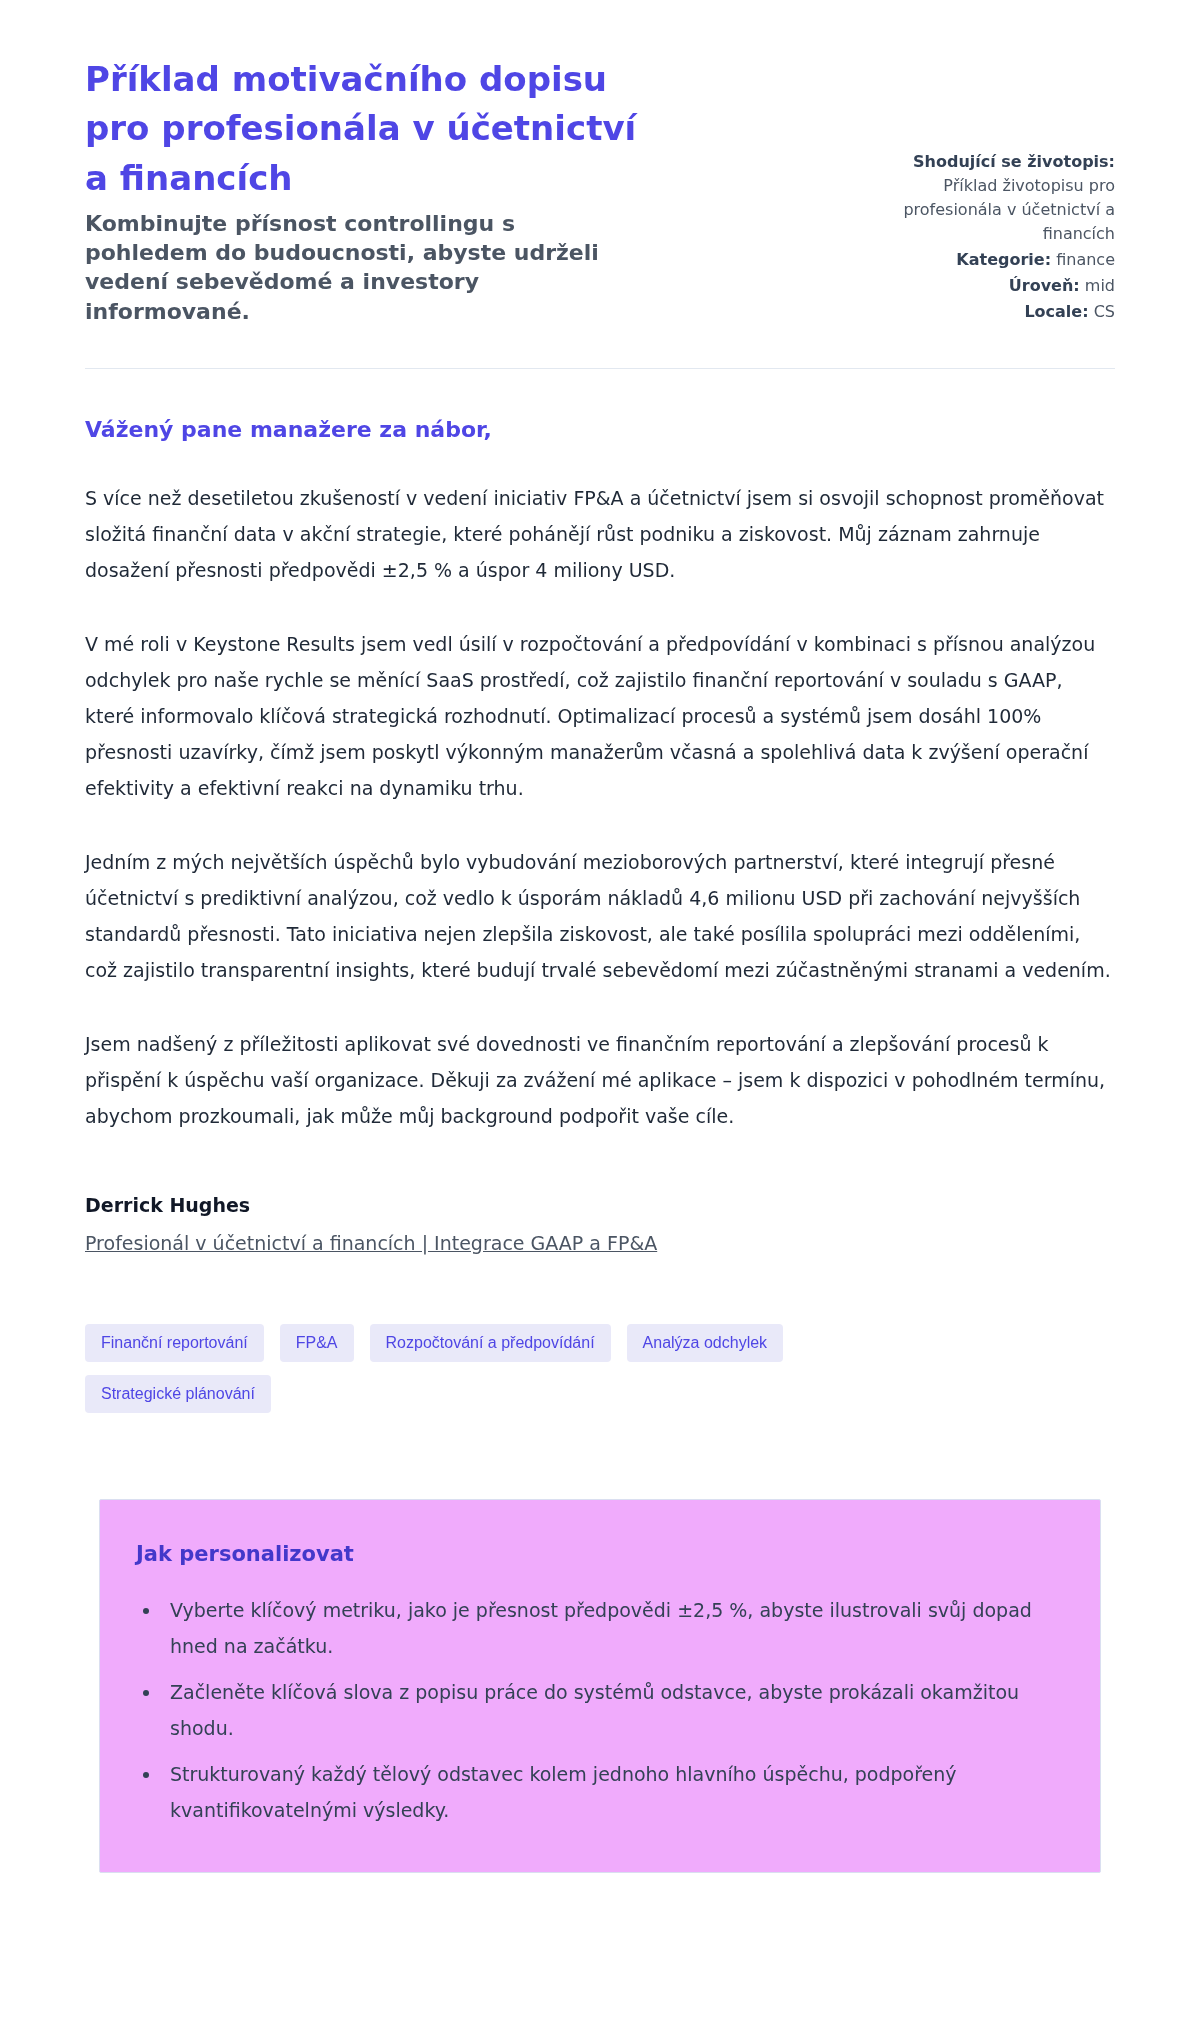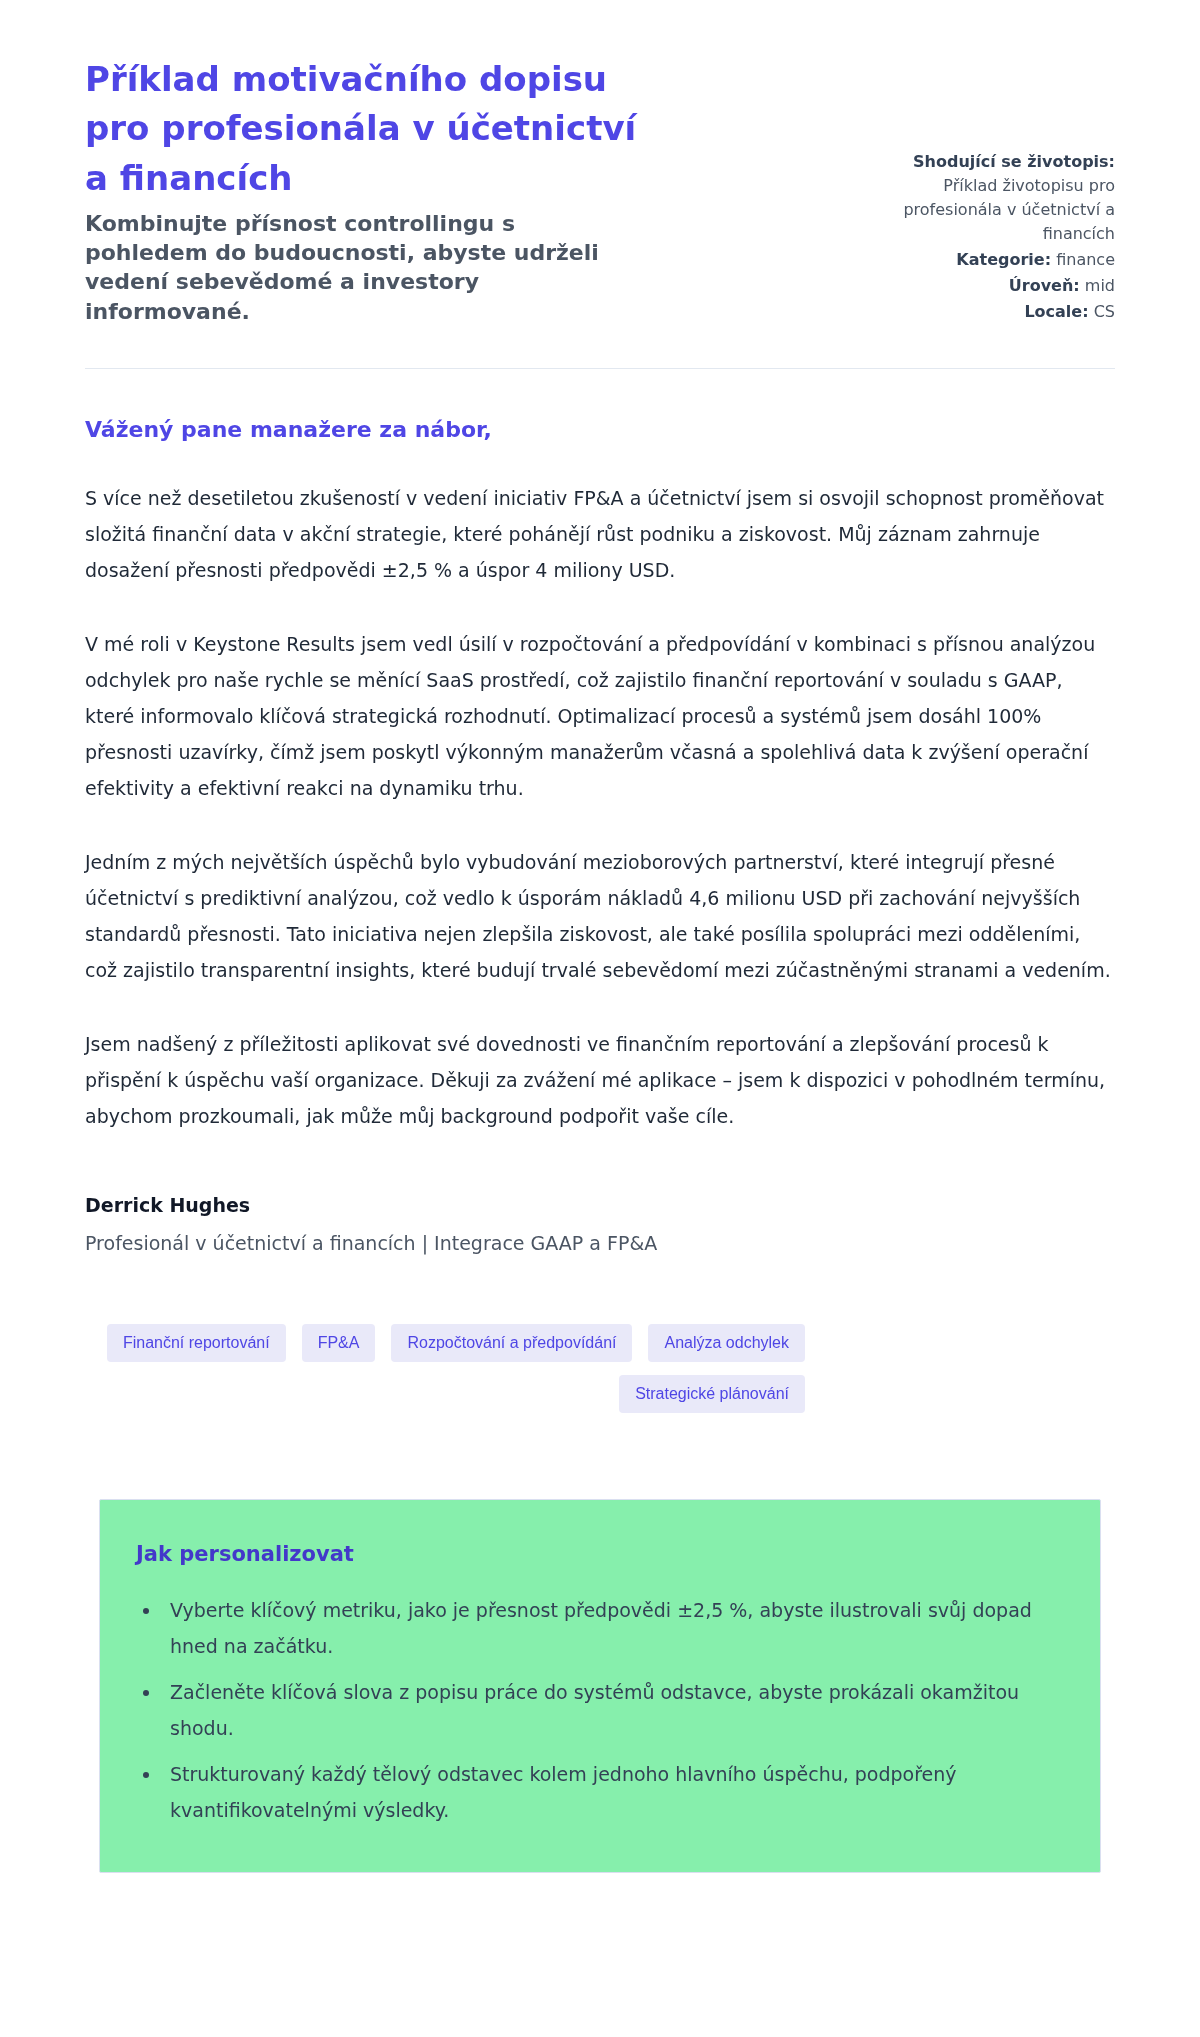--- a/index.html
+++ b/index.html
@@ -61,46 +61,45 @@
     color: #4f46e5;
   }
   .letter p {
     margin-top: 38px;
     font-size: 19px;
     line-height: 36px;
     color: #1f2937;
   }
   .signature { margin-top: 60px; }
   .signature-name { font-size: 19px; font-weight: bold; color: #111827; }
-  .signature-title { margin-top: 16px; font-size: 19px; color: #4b5563; }
+  .signature-title { margin-top: 16px; font-size: 19px; color: #4b5563; text-decoration: underline; }
 
   
   .tags {
     margin-top: 70px;
     display: flex;
     flex-wrap: wrap;
     gap: 13px 16px;
     max-width: 720px;
-    justify-content: flex-end;
   }
   .tag {
     background: #e9e9f9;
     color: #4f46e5;
     font-size: 16px;
     line-height: 1;
     padding: 11px 16px;
     border-radius: 4px;
     white-space: nowrap;
     font-family: "Liberation Sans", sans-serif;
   }
 
   
   .personalize {
     margin: 86px 14px 0 14px;
-    background: #86efac;
+    background: #f0abfc;
     border: 1px solid #dadff0;
     border-radius: 2px;
     padding: 42px 36px 44px 36px;
   }
   .personalize-title {
     font-size: 21px;
     font-weight: bold;
     color: #4338ca;
   }
   .personalize ul {

